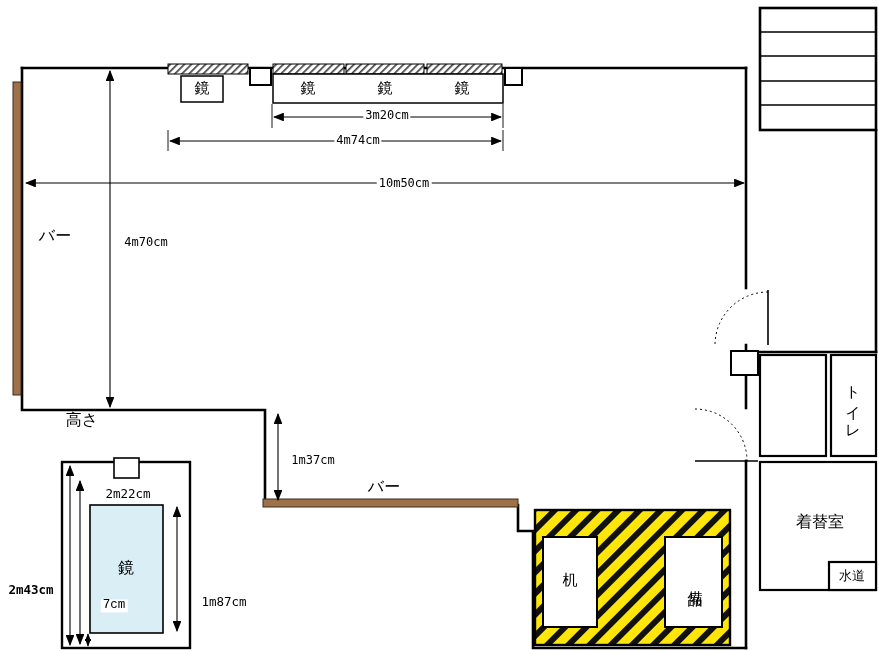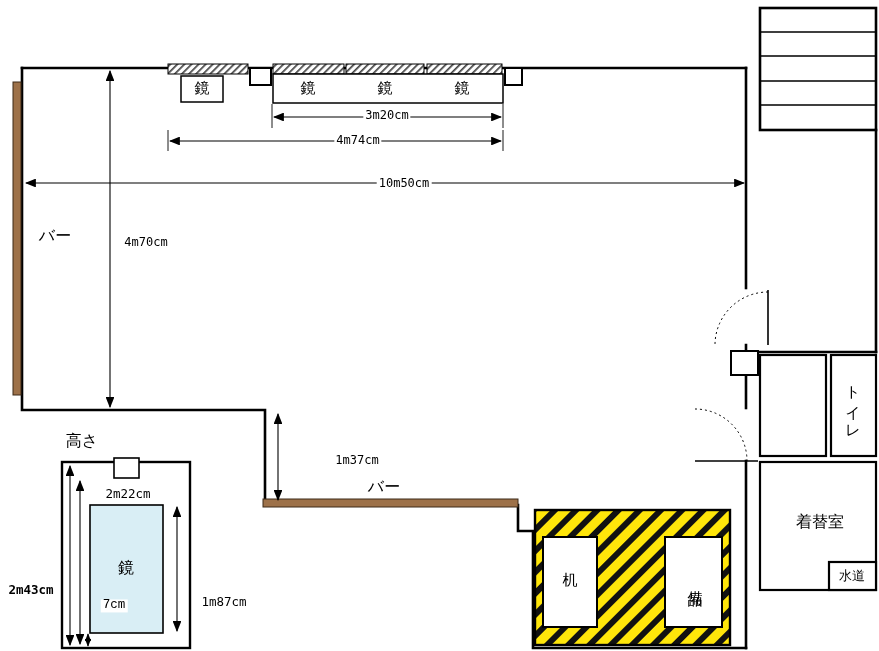--- a/index.html
+++ b/index.html
@@ -119,26 +119,26 @@
 
   <div class="lbl jp" style="left:202px; top:89px;">鏡</div>
   <div class="lbl jp" style="left:308px; top:89px;">鏡</div>
   <div class="lbl jp" style="left:385px; top:89px;">鏡</div>
   <div class="lbl jp" style="left:462px; top:89px;">鏡</div>
 
   <div class="lbl dim" style="left:387px; top:115px;">3m20cm</div>
   <div class="lbl dim" style="left:358px; top:140px;">4m74cm</div>
   <div class="lbl dim" style="left:404px; top:183px;">10m50cm</div>
   <div class="lbl dim" style="left:146px; top:242px;">4m70cm</div>
-  <div class="lbl dim" style="left:313px; top:460px;margin-left:44px;">1m37cm</div>
+  <div class="lbl dim" style="left:313px; top:460px;">1m37cm</div>
 
   <div class="lbl jp big" style="left:55px;  top:236px;">バー</div>
   <div class="lbl jp big" style="left:384px; top:487px;">バー</div>
 
-  <div class="lbl jp big" style="left:82px; top:441px;text-align:center;">高さ</div>
+  <div class="lbl jp big" style="left:82px; top:420px;text-align:center;">高さ</div>
   <div class="lbl dim sm" style="left:112px; top:494px;margin-left:16px;">2m22cm</div>
   <div class="lbl dim sm" style="left:31px;  top:590px;font-weight:bold;">2m43cm</div>
   <div class="lbl jp big" style="left:126px; top:568px;">鏡</div>
   <div class="lbl dim sm" style="left:224px; top:602px;">1m87cm</div>
   <div class="lbl dim sm" style="left:114px; top:606px;font-family:Liberation Mono, monospace;">7cm</div>
 
   <div class="lbl jp" style="left:570px; top:581px;">机</div>
   <div class="lbl jp vert" style="left:694px; top:581px;">備品</div>
 
   <div class="lbl jp vert" style="left:852px; top:404px;">トイレ</div>

